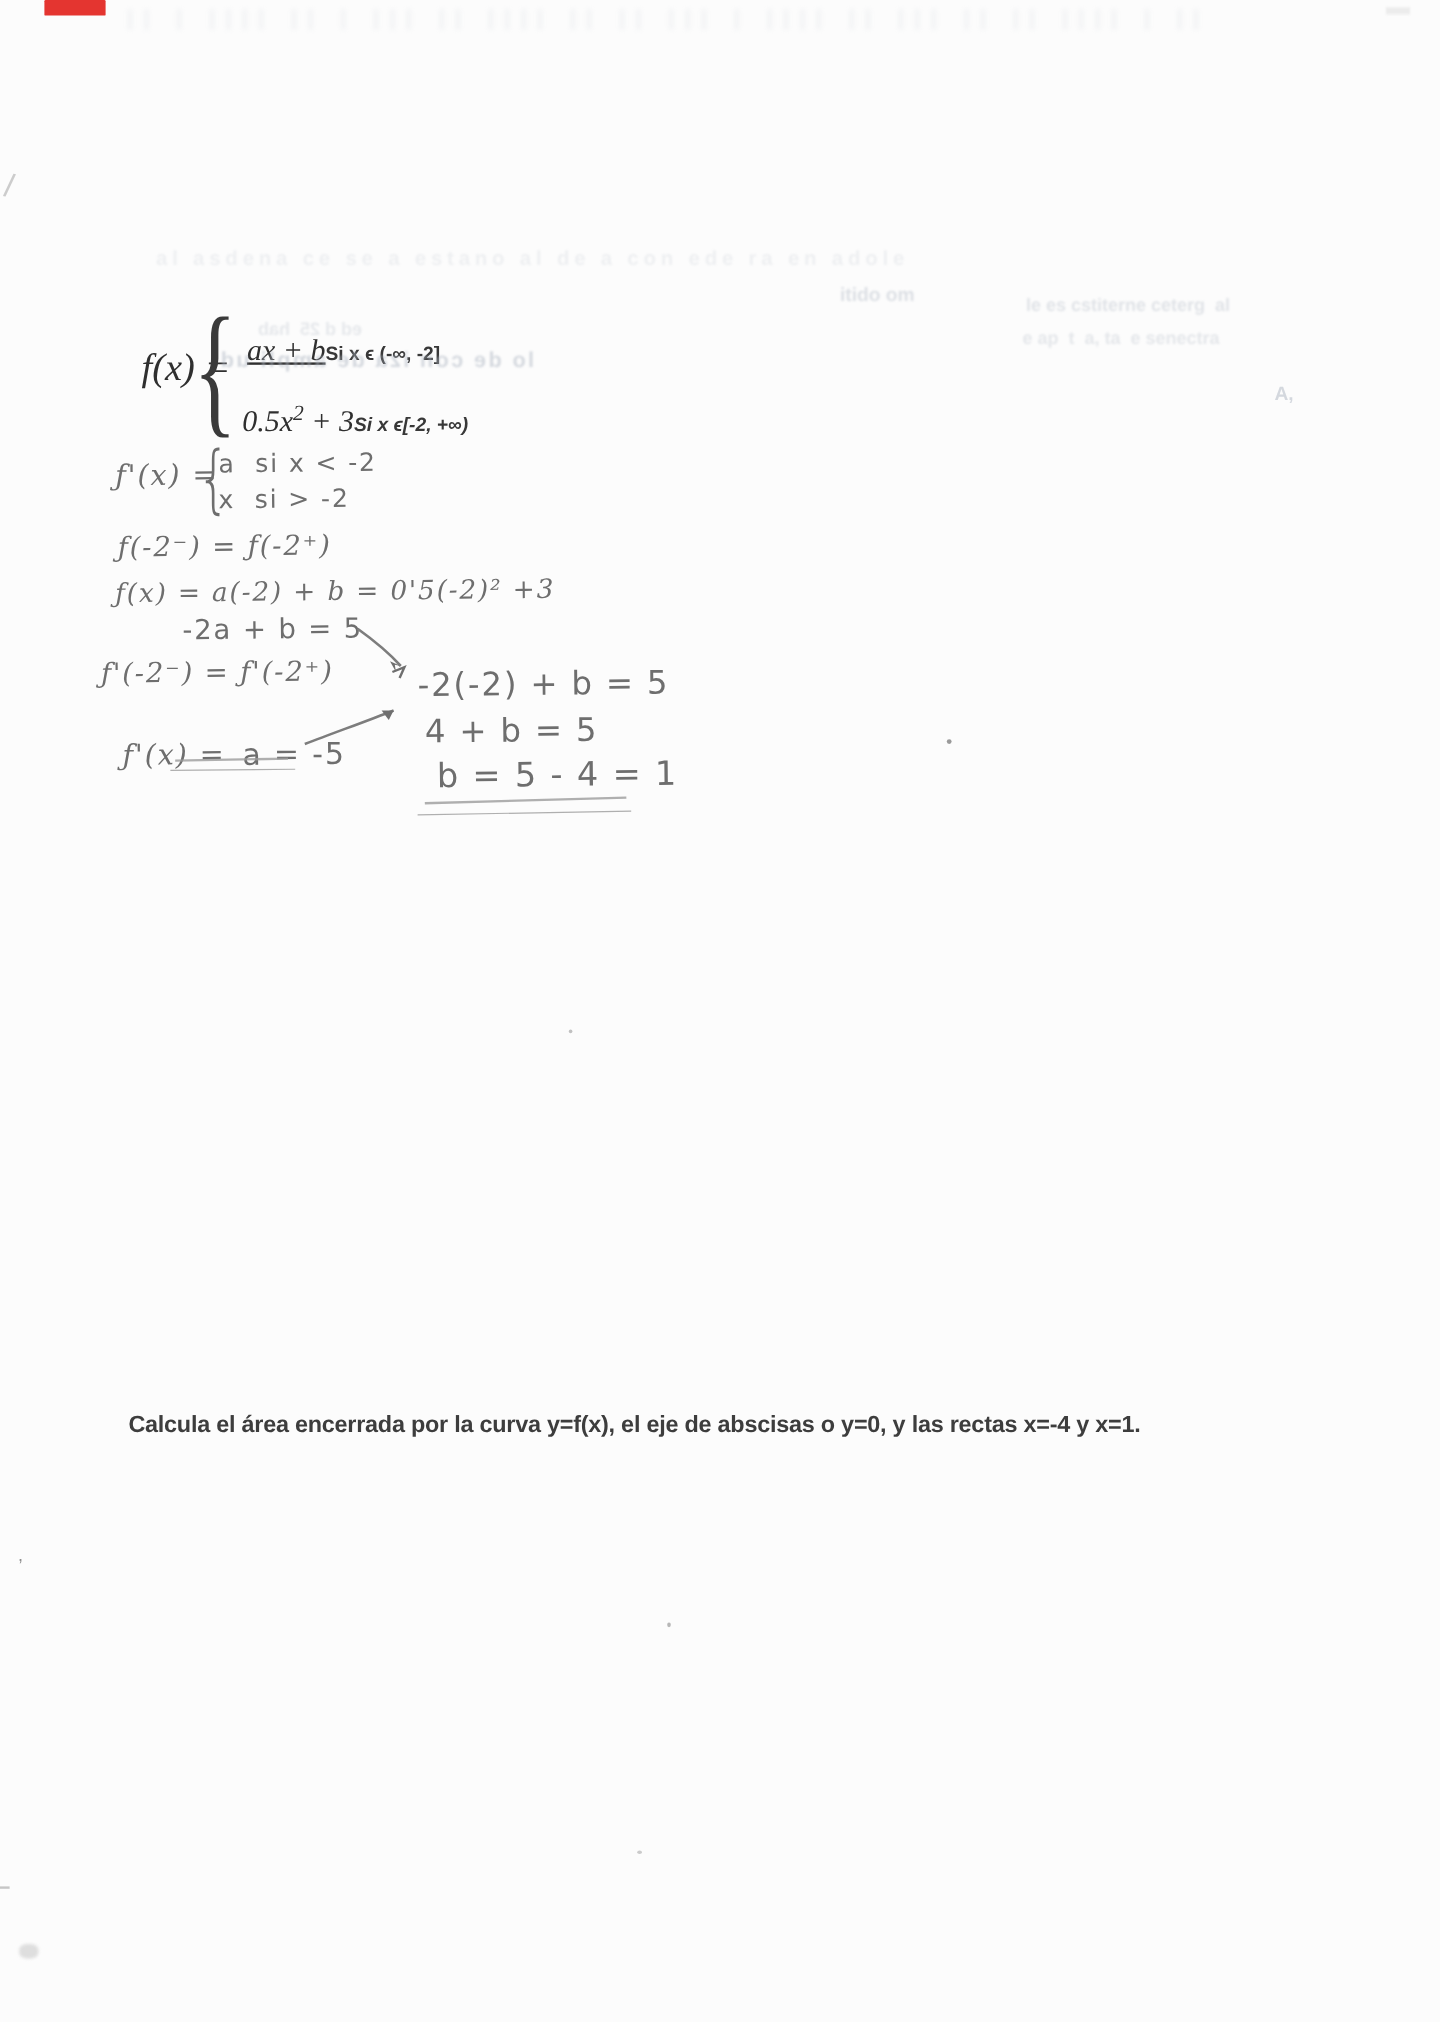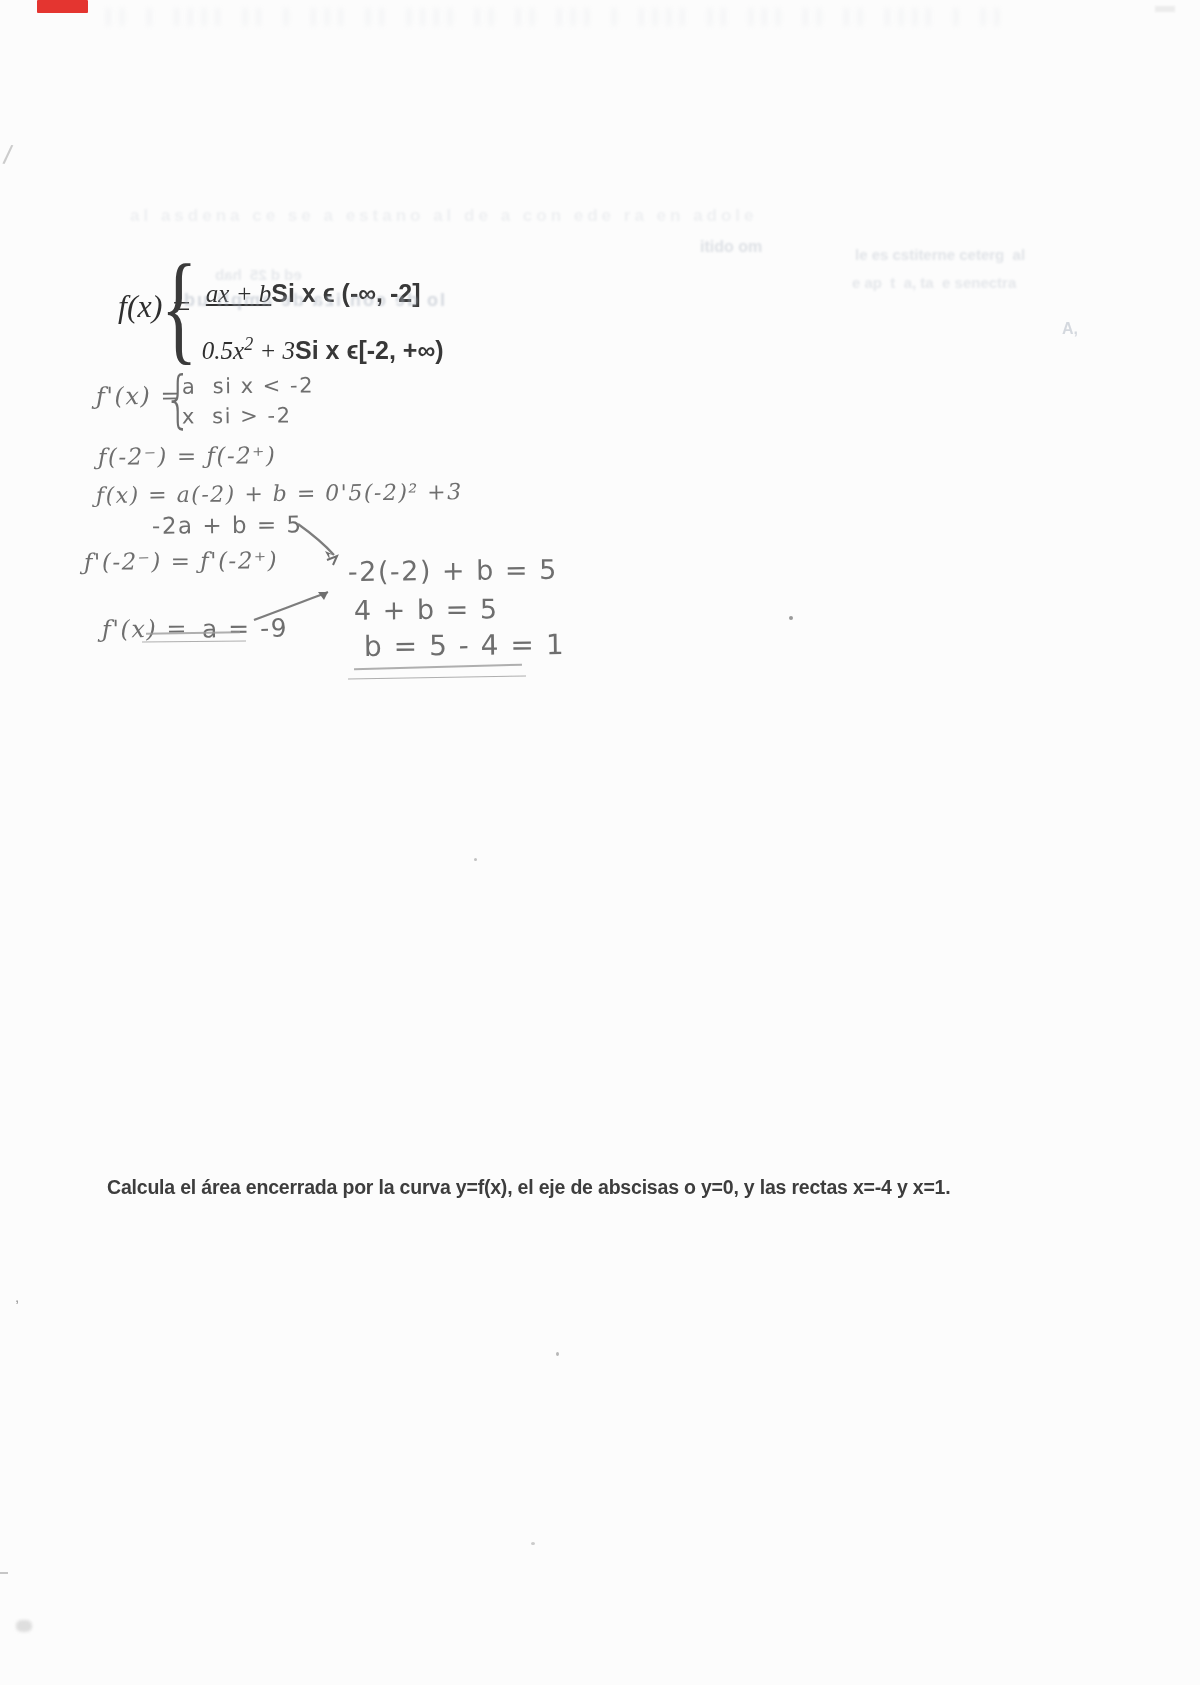--- a/index.html
+++ b/index.html
@@ -3,21 +3,21 @@
 <meta charset="utf-8">
 <style>
   html,body{margin:0;padding:0;background:#ffffff;}
   .page{position:relative;width:1200px;height:1685px;background:#fcfcfc;overflow:hidden;
         font-family:"Liberation Sans",sans-serif;}
   .abs{position:absolute;white-space:pre;}
   .print{font-family:"Liberation Sans",sans-serif;font-weight:700;color:var(--print);
          font-size:19.5px;letter-spacing:-0.2px;}
   .math{font-family:"Liberation Serif",serif;font-style:italic;color:#2f2f2f;}
   .cond{font-family:"Liberation Sans",sans-serif;font-style:normal;font-weight:600;
-        color:#383838;font-size:25px;}
+        color:#383838;font-size:16px;}
   .brace{font-family:"Liberation Serif",serif;font-weight:300;color:#3a3a3a;
          transform:scaleX(.62);transform-origin:left top;line-height:1;}
   .hw{font-family:"DejaVu Sans",sans-serif;color:var(--ink);letter-spacing:1.5px;
       transform:rotate(-0.6deg);}
   .hwf{font-family:"DejaVu Serif",serif;font-style:italic;}
   .bleed{color:var(--bleed);filter:blur(1.1px);opacity:.45;font-weight:700;}
   .mirror{transform:scaleX(-1);}
   .uline{position:absolute;border-top:2px solid #9b9b9b;opacity:.8;}
   .speck{position:absolute;background:#9a9a9a;border-radius:50%;}
   sup.psup{font-size:.72em;font-style:italic;}
@@ -37,21 +37,21 @@
   <div class="abs bleed" style="left:855px;top:246px;font-size:15px;opacity:.35;">le es cstiterne ceterg  al</div>
   <div class="abs bleed" style="left:852px;top:274px;font-size:15px;opacity:.3;">e ap  t  a, ta  e senectra</div>
   <div class="abs bleed" style="left:1062px;top:320px;font-size:16px;opacity:.5;filter:blur(.4px);">A,</div>
 
   <div class="abs math" style="left:118px;top:288px;font-size:32px;">f(x) =</div>
   <div class="abs brace" style="left:161px;top:247px;font-size:122px;">{</div>
   <div class="abs" style="left:188px;top:261px;white-space:pre;">
     <span class="math" style="font-size:25px;text-decoration:underline;">ax + b</span><span class="cond" style="white-space:pre;">Si x ϵ (-∞, -2]</span>
   </div>
   <div class="abs" style="left:184px;top:316px;white-space:pre;">
-    <span class="math" style="font-size:25px;margin-top:45px;"><span>0.5x</span><sup class="psup">2</sup><span style="white-space:pre;"> + 3</span></span><span class="cond" style="white-space:pre;">Si x ϵ[-2, +∞)</span>
+    <span class="math" style="font-size:25px;margin-top:45px;"><span>0.5x</span><sup class="psup">2</sup><span style="white-space:pre;"> + 3</span></span><span class="cond" style="white-space:pre;font-style:italic;">Si x ϵ[-2, +∞)</span>
   </div>
 
   <div class="abs bleed mirror" style="left:215px;top:266px;font-size:15px;opacity:.28;">ed d 25  hab</div>
   <div class="abs bleed mirror" style="left:182px;top:290px;font-size:18px;letter-spacing:2px;opacity:.5;">lo de con iza de ampli ud</div>
 
   <div class="abs hw hwf" style="left:96px;top:382px;font-size:24px;">ƒ'(x) =</div>
   <div class="abs hw" style="left:158px;top:362px;font-size:62px;font-weight:200;transform:scaleX(.7);">{</div>
   <div class="abs hw" style="left:182px;top:374px;font-size:21px;">a  si x &lt; -2</div>
   <div class="abs hw" style="left:182px;top:404px;font-size:21px;">x  si &gt; -2</div>
 
@@ -60,21 +60,21 @@
   <div class="abs hw" style="left:152px;top:512px;font-size:23px;">-2a + b = 5</div>
 
   <svg class="abs" style="left:294px;top:520px;" width="52" height="48" viewBox="0 0 52 48">
     <path d="M4 4 C 18 14, 30 24, 40 35" stroke="#7d7d7d" stroke-width="2.2" fill="none"></path>
     <path d="M40 35 l-9 -4 l5 9 l-1 -6 z" fill="#6f6f6f"></path>
     <path d="M33 40 l10 -4 l-4 9" stroke="#6f6f6f" stroke-width="2" fill="none"></path>
   </svg>
 
   <div class="abs hw hwf" style="left:84px;top:548px;font-size:23px;">ƒ'(-2⁻) = ƒ'(-2⁺)</div>
   <div class="abs" style="left:84px;top:596px;white-space:pre;">
-    <span class="hw hwf" style="font-size:24px;display:inline-block;">ƒ'(x) =</span><span class="hw" style="font-size:25px;display:inline-block;margin-left:14px;">a = -9</span>
+    <span class="hw hwf" style="font-size:24px;display:inline-block;">ƒ'(x) =</span><span class="hw" style="font-size:25px;display:inline-block;margin-left:14px;">a = -5</span>
   </div>
   <div class="uline" style="left:146px;top:632px;width:94px;transform:rotate(-1deg);"></div>
   <div class="uline" style="left:142px;top:641px;width:104px;transform:rotate(-0.5deg);border-top-width:1.5px;"></div>
 
   <svg class="abs" style="left:250px;top:584px;" width="90" height="40" viewBox="0 0 90 40">
     <path d="M4 36 C 30 26, 58 16, 78 8" stroke="#7d7d7d" stroke-width="2.2" fill="none"></path>
     <path d="M78 8 l-10 0 l6 8 z" fill="#6f6f6f"></path>
   </svg>
 
   <div class="abs hw" style="left:348px;top:555px;font-size:27px;">-2(-2) + b = 5</div>

